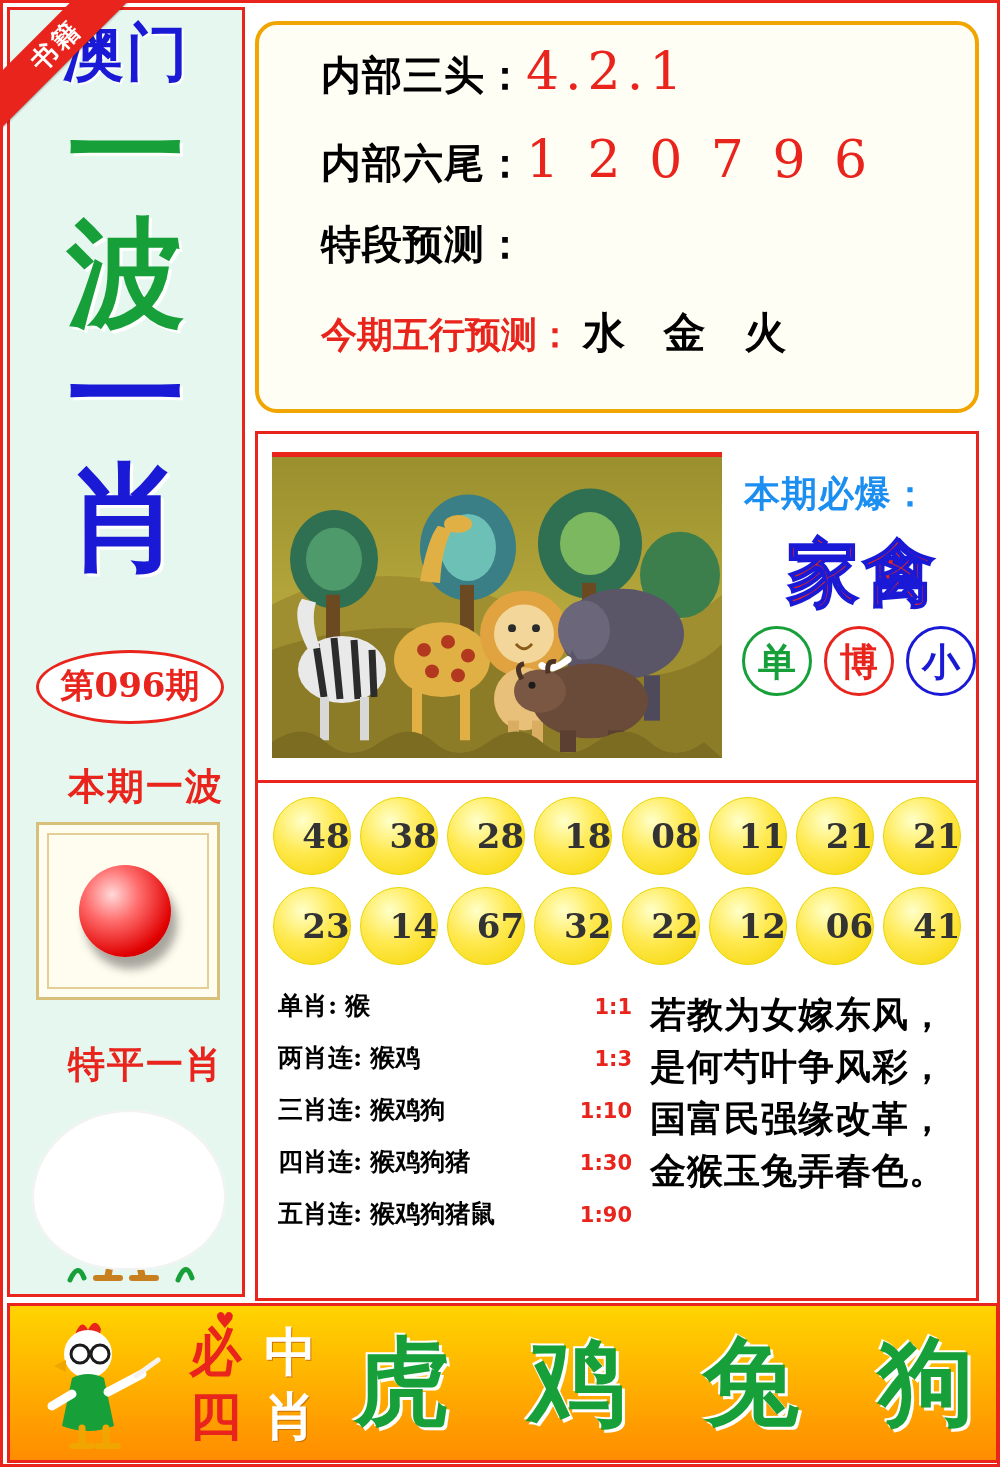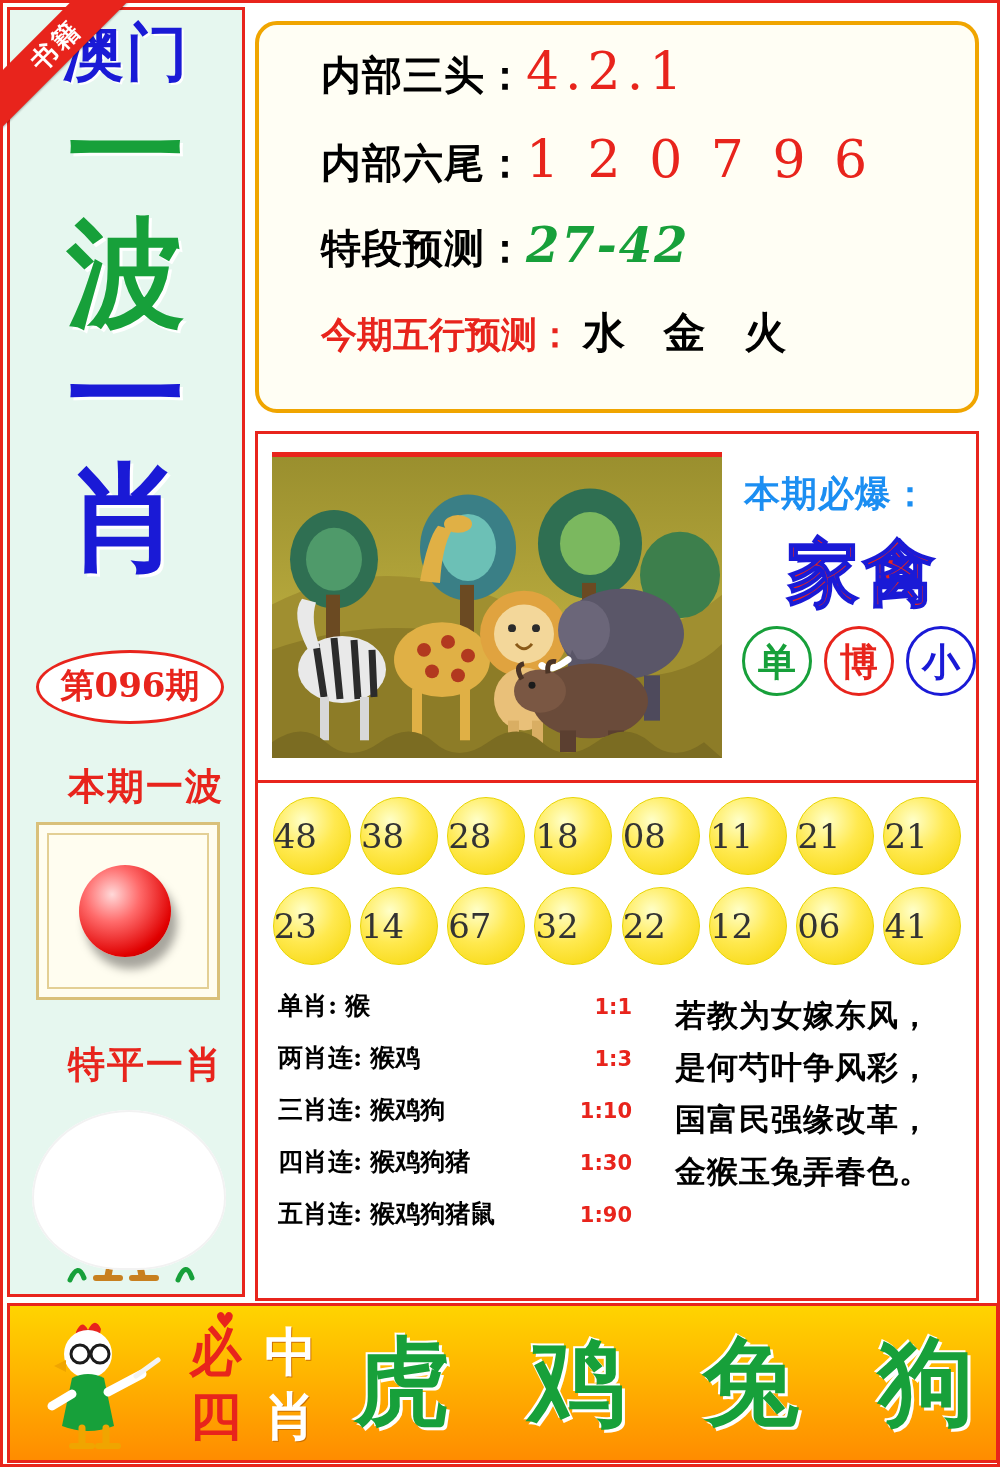--- a/index.html
+++ b/index.html
@@ -296,24 +296,24 @@
     display: flex;
     justify-content: space-around;
     padding: 0 10px 12px 10px;
   }
   .ball {
     width: 76px;
     height: 76px;
     border-radius: 50%;
     background: radial-gradient(circle at 38% 30%, #ffffc9 0%, #ffe94f 45%, #f5d400 100%);
     border: 1px solid #e8d400;
-    text-align: left;
+    text-align: right;
     line-height: 76px;
     font-family: "DejaVu Serif", "Liberation Serif", serif;
-    font-weight: normal;
+    font-weight: bold;
     font-size: 34px;
     color: #333333;
   }
 
   
   .info-zone {
     display: flex;
     padding: 6px 0 0 0;
   }
   .xiao-list {
@@ -349,26 +349,25 @@
     font-size: 21px;
     color: #e8241c;
   }
   .poem {
     flex: 1;
     padding-right: 8px;
   }
   .poem-line {
     font-family: "DejaVu Sans", "Liberation Sans", sans-serif;
     font-weight: bold;
-    font-size: 31px;
+    font-size: 36px;
     color: #000000;
     line-height: 52px;
     letter-spacing: 1px;
     white-space: nowrap;
-    margin-left: 25px;
   }
 
   
   .bottom-bar {
     position: absolute;
     left: 4px;
     top: 1300px;
     width: 992px;
     height: 160px;
     background: linear-gradient(180deg,#ffd400 0%, #ffb400 45%, #ff8c00 100%);
@@ -487,21 +486,20 @@
     <div class="pred-row">
       <span class="pred-key">内部三头：</span>
       <span class="pred-val-red">4.2.1</span>
     </div>
     <div class="pred-row">
       <span class="pred-key">内部六尾：</span>
       <span class="pred-val-red">1 2 0 7 9 6</span>
     </div>
     <div class="pred-row">
       <span class="pred-key">特段预测：</span>
-      <span class="pred-val-green">27-42</span>
     </div>
     <div class="pred-row wuxing">
       <span class="wuxing-key">今期五行预测：</span>
       <span class="wuxing-val">水 金 火</span>
     </div>
   </div>
 
   <div class="right-main">
 
     <div class="pic-zone">

